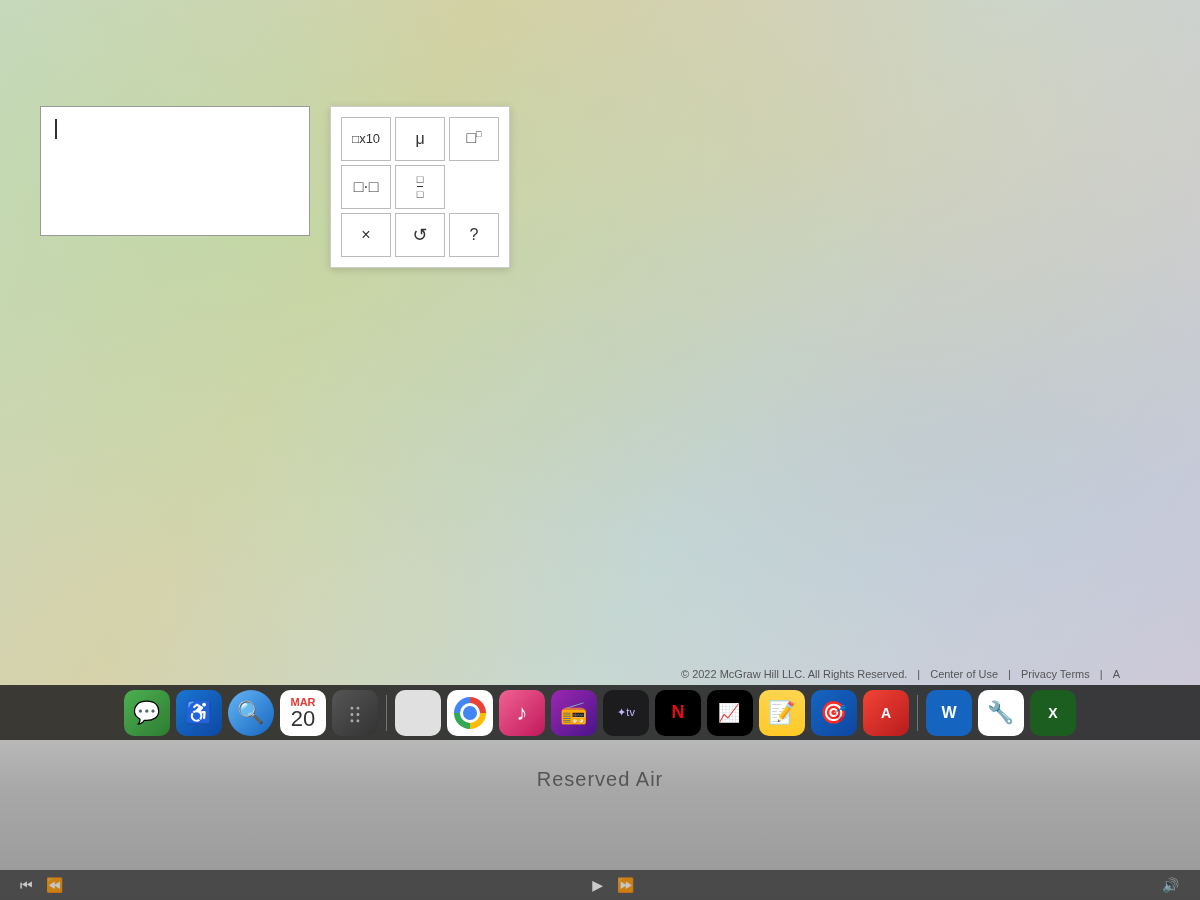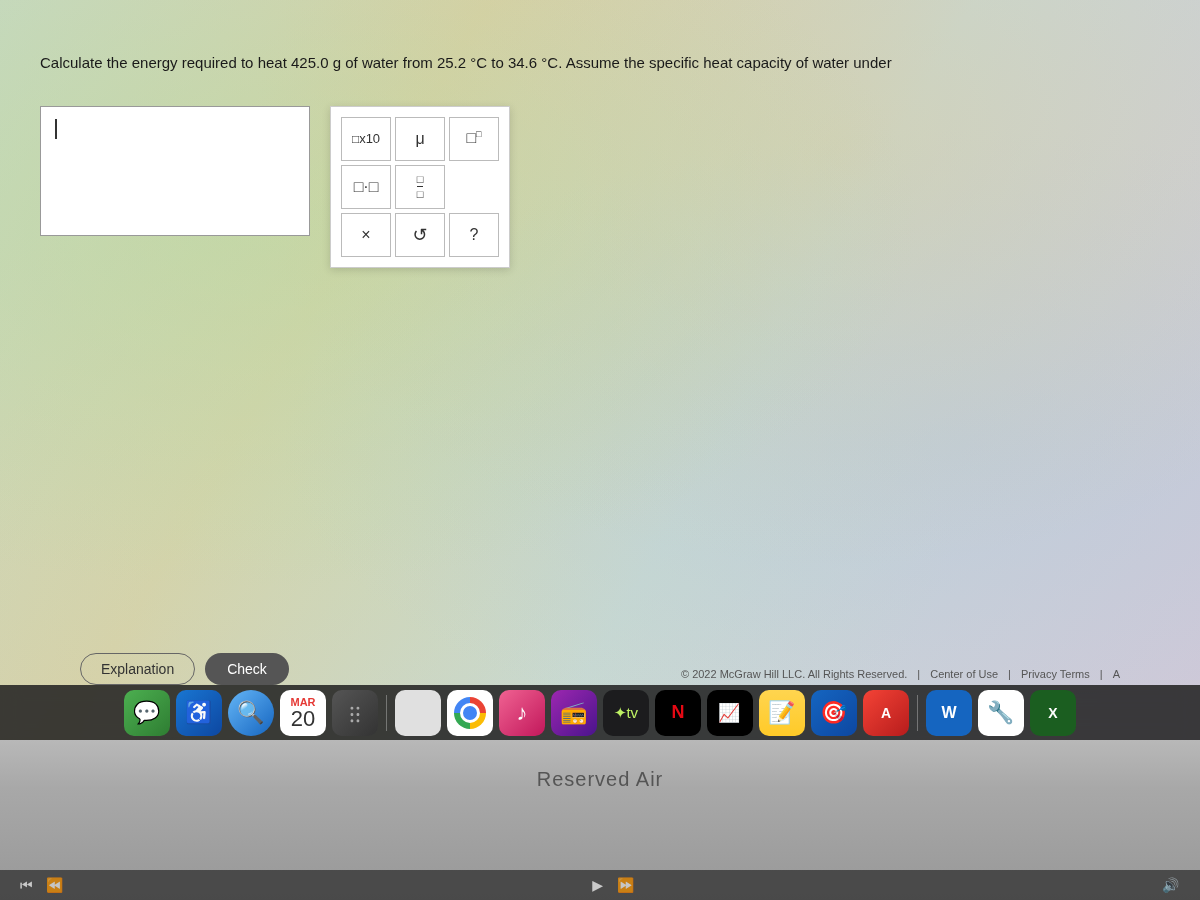--- a/index.html
+++ b/index.html
@@ -200,21 +200,21 @@
 
     .dock-icon.messages { background: linear-gradient(135deg, #4caf50, #2e7d32); color: white; }
     .dock-icon.accessibility { background: linear-gradient(135deg, #1976d2, #0d47a1); color: white; }
     .dock-icon.finder { background: linear-gradient(135deg, #64b5f6, #1565c0); color: white; border-radius: 50%; }
     .dock-icon.calendar { background: white; color: #e53935; font-size: 10px; flex-direction: column; }
     .dock-icon.launchpad { background: linear-gradient(135deg, #555, #333); color: #aaa; }
     .dock-icon.whitespace { background: #e0e0e0; }
     .dock-icon.chrome { background: white; }
     .dock-icon.music { background: linear-gradient(135deg, #f06292, #c2185b); color: white; }
     .dock-icon.podcasts { background: linear-gradient(135deg, #9c27b0, #4a148c); color: white; }
-    .dock-icon.appletv { background: #1c1c1e; color: #bef264; font-size: 15px; }
+    .dock-icon.appletv { background: #1c1c1e; color: #c4b5fd; font-size: 11px; }
     .dock-icon.netflix { background: #000; color: #e50914; font-weight: bold; font-size: 18px; }
     .dock-icon.stocks { background: #000; color: white; }
     .dock-icon.notes { background: linear-gradient(180deg, #ffd54f, #ffca28); color: #5d4037; }
     .dock-icon.keynote { background: linear-gradient(135deg, #1565c0, #0d47a1); color: white; }
     .dock-icon.autodesk { background: linear-gradient(135deg, #f44336, #b71c1c); color: white; }
     .dock-icon.word { background: #1565c0; color: white; font-size: 16px; font-weight: bold; }
     .dock-icon.slack { background: white; }
     .dock-icon.excel { background: #1b5e20; color: white; font-size: 14px; font-weight: bold; }
 
     
@@ -303,21 +303,20 @@
 </head>
 <body>
 
 <div class="laptop-screen">
   <div class="wavy-bg"></div>
 
   <div class="content-area">
     <div class="content-wrapper">
 
       <div class="problem-text">
-        <span>Calculate the energy required to heat 425.0 g of water from 25.2 °C to 34.6 °C. Assume the specific heat capacity of water under</span>
         <br>
       </div>
 
       <div class="answer-section">
 
         <div class="input-box">
           <div class="input-cursor"></div>
         </div>
 
         <div class="math-palette">
@@ -360,24 +359,20 @@
       <div class="footer-copyright">
         <span>© 2022 McGraw Hill LLC. All Rights Reserved.</span>
         <span>|</span>
         <a href="#">Center of Use</a>
         <span>|</span>
         <a href="#">Privacy Terms</a>
         <span>|</span>
         <a href="#">A</a>
       </div>
 
-      <div class="bottom-buttons">
-        <button class="btn-explanation">Explanation</button>
-        <button class="btn-check">Check</button>
-      </div>
 
     </div>
   </div>
 
   <div class="footer-bar">
 
     <div class="dock-icon messages">
       <span>💬</span>
     </div>
     <div class="dock-icon accessibility">

